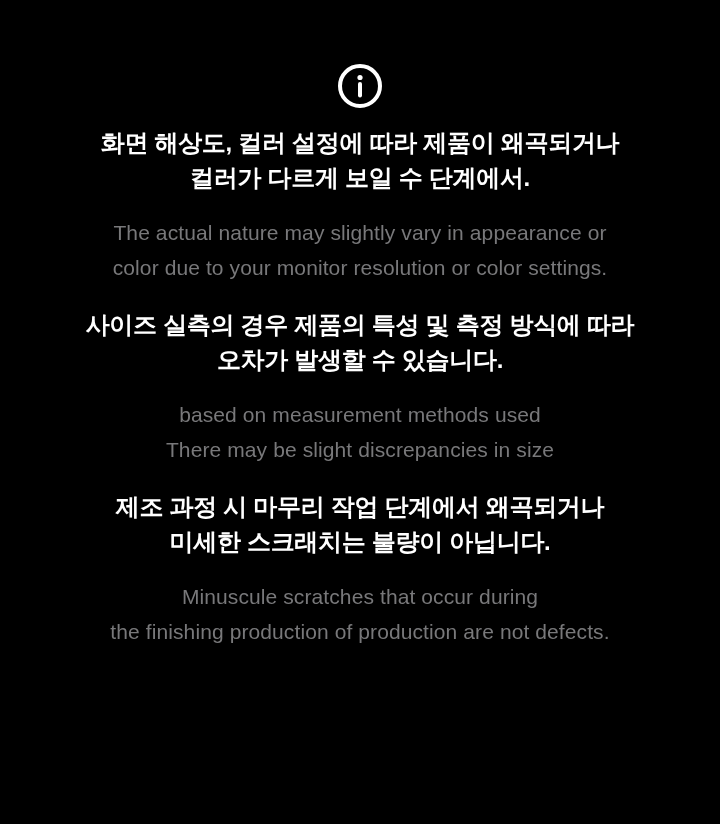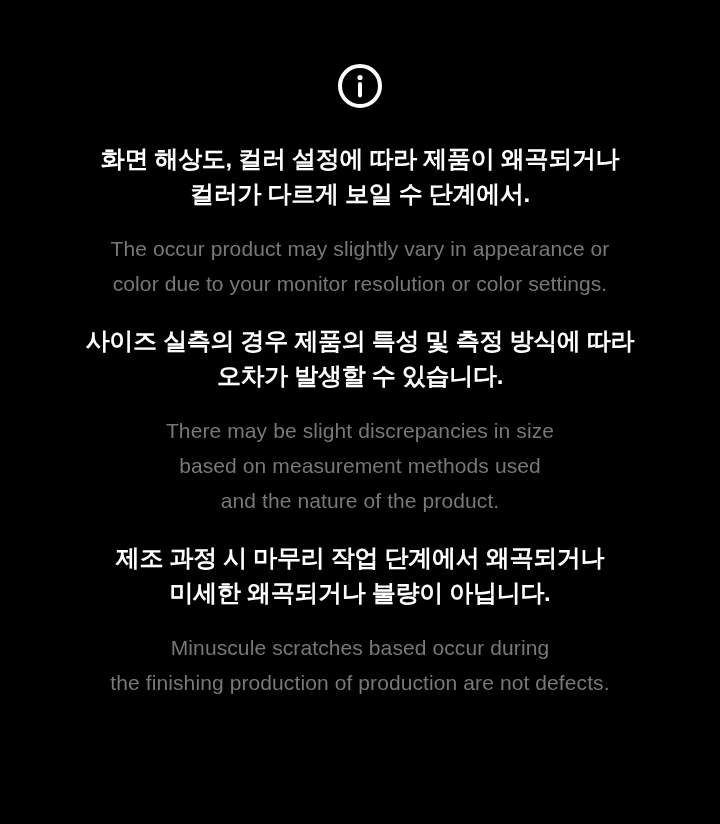--- a/index.html
+++ b/index.html
@@ -21,21 +21,21 @@
     margin-top: 63px;
     height: 46px;
     display: flex;
     justify-content: center;
     align-items: center;
   }
   .section {
     margin-top: 22px;
   }
   .section.first {
-    margin-top: 32px;
+    margin-top: 16px;
   }
   .ko-text {
     margin: 0;
     color: #ffffff;
     font-size: 24px;
     line-height: 35px;
     font-weight: 600;
     letter-spacing: -0.3px;
   }
   .en-text {
@@ -62,41 +62,40 @@
       <line x1="23" y1="21" x2="23" y2="32.5" stroke="#ffffff" stroke-width="4" stroke-linecap="round"></line>
     </svg>
   </div>
 
   <div class="section first">
     <p class="ko-text">
       <span class="line">화면 해상도, 컬러 설정에 따라 제품이 왜곡되거나</span>
       <span class="line">컬러가 다르게 보일 수 단계에서.</span>
     </p>
     <p class="en-text">
-      <span class="line">The occur product may slightly vary in appearance or</span>
+      <span class="line">The actual nature may slightly vary in appearance or</span>
       <span class="line">color due to your monitor resolution or color settings.</span>
     </p>
   </div>
 
   <div class="section">
     <p class="ko-text">
       <span class="line">사이즈 실측의 경우 제품의 특성 및 측정 방식에 따라</span>
       <span class="line">오차가 발생할 수 있습니다.</span>
     </p>
     <p class="en-text">
+      <span class="line">based on measurement methods used</span>
       <span class="line">There may be slight discrepancies in size</span>
-      <span class="line">based on measurement methods used</span>
-      <span class="line">and the nature of the product.</span>
     </p>
   </div>
 
   <div class="section">
     <p class="ko-text">
       <span class="line">제조 과정 시 마무리 작업 단계에서 왜곡되거나</span>
-      <span class="line">미세한 왜곡되거나 불량이 아닙니다.</span>
+      <span class="line">미세한 스크래치는 불량이 아닙니다.</span>
     </p>
     <p class="en-text">
-      <span class="line">Minuscule scratches based occur during</span>
+      <span class="line">Minuscule scratches that occur during</span>
       <span class="line">the finishing production of production are not defects.</span>
     </p>
   </div>
 
 </div>
 
 </body></html>

